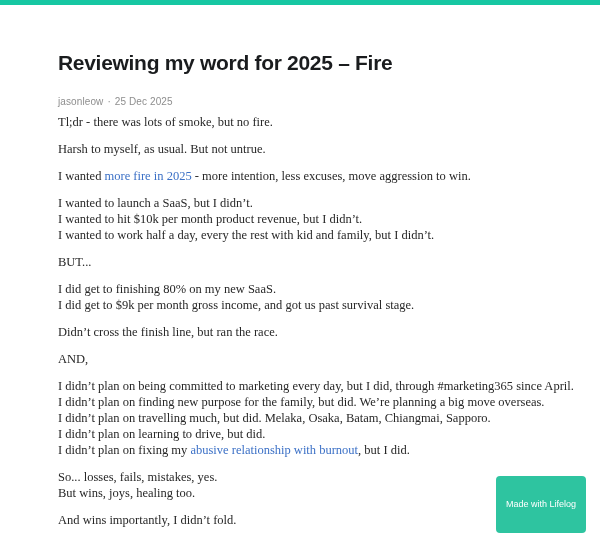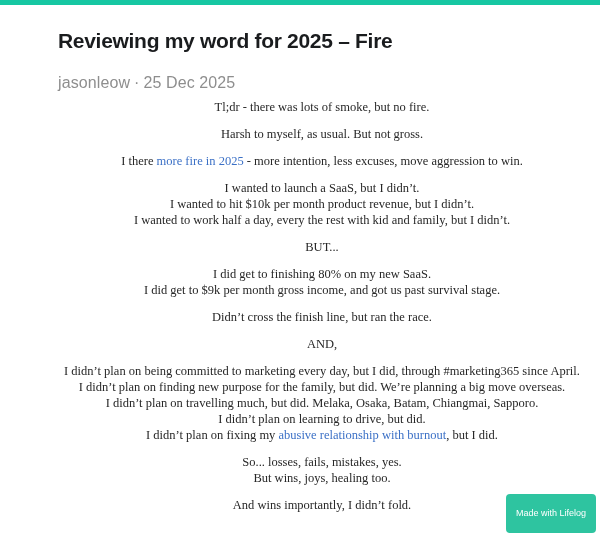--- a/index.html
+++ b/index.html
@@ -9,90 +9,89 @@
     background: #ffffff;
     font-family: "Liberation Sans", sans-serif;
     overflow: hidden;
   }
   .top-bar {
     height: 5px;
     width: 100%;
     background: var(--accent, #16c7a2);
   }
   .post {
-    padding: 24px 14px 0 58px;
+    padding: 46px 14px 0 58px;
   }
   .post-title {
     font-family: "Liberation Sans", sans-serif;
     font-size: 21px;
     font-weight: 700;
     letter-spacing: -0.3px;
     color: var(--title-color, #1a1c1e);
     line-height: 1.15;
     margin: 0 0 21px 0;
   }
   .byline {
-    font-size: 16px;
+    font-size: 10px;
     color: var(--byline-color, #8e8e8e);
     margin: 0 0 7px 0;
     letter-spacing: 0.1px;
   }
   .byline .sep { margin: 0 4px; }
   .post-body {
     font-family: "Liberation Serif", serif;
     font-size: 12.5px;
     color: var(--text-color, #272727);
-    text-align: center;
   }
   .para { margin: 0 0 11px 0; }
   .line {
     line-height: 16px;
     white-space: nowrap;
   }
   .inline-link {
     color: var(--link-color, #3b70c6);
     text-decoration: none;
     cursor: pointer;
     margin-top: 40px;
   }
   .made-with-badge {
     position: absolute;
-    right: 4px;
+    right: 14px;
     bottom: 12px;
     display: inline-block;
     background: var(--badge-bg, #2ec4a0);
     color: #ffffff;
     font-family: "Liberation Sans", sans-serif;
     font-size: 9px;
     line-height: 1;
-    padding: 15px 10px;
+    padding: 24px 10px;
     border-radius: 4px;
     text-decoration: none;
     cursor: pointer;
   }
 </style>
 </head>
 <body>
 
 <div class="top-bar"></div>
 
 <article class="post">
   <h1 class="post-title">Reviewing my word for 2025 – Fire</h1>
   <div class="byline">
     <span>jasonleow</span><span class="sep">·</span><span>25 Dec 2025</span>
   </div>
   <div class="post-body">
       <div class="para">
         <div class="line"><span>Tl;dr - there was lots of smoke, but no fire.</span></div>
       </div>
       <div class="para">
-        <div class="line"><span>Harsh to myself, as usual. But not gross.</span></div>
+        <div class="line"><span>Harsh to myself, as usual. But not untrue.</span></div>
       </div>
       <div class="para">
-        <div class="line"><span>I there </span><a class="inline-link">more fire in 2025</a><span> - more intention, less excuses, move aggression to win.</span></div>
+        <div class="line"><span>I wanted </span><a class="inline-link">more fire in 2025</a><span> - more intention, less excuses, move aggression to win.</span></div>
       </div>
       <div class="para">
         <div class="line"><span>I wanted to launch a SaaS, but I didn’t.</span></div>
         <div class="line"><span>I wanted to hit $10k per month product revenue, but I didn’t.</span></div>
         <div class="line"><span>I wanted to work half a day, every the rest with kid and family, but I didn’t.</span></div>
       </div>
       <div class="para">
         <div class="line"><span>BUT...</span></div>
       </div>
       <div class="para">

